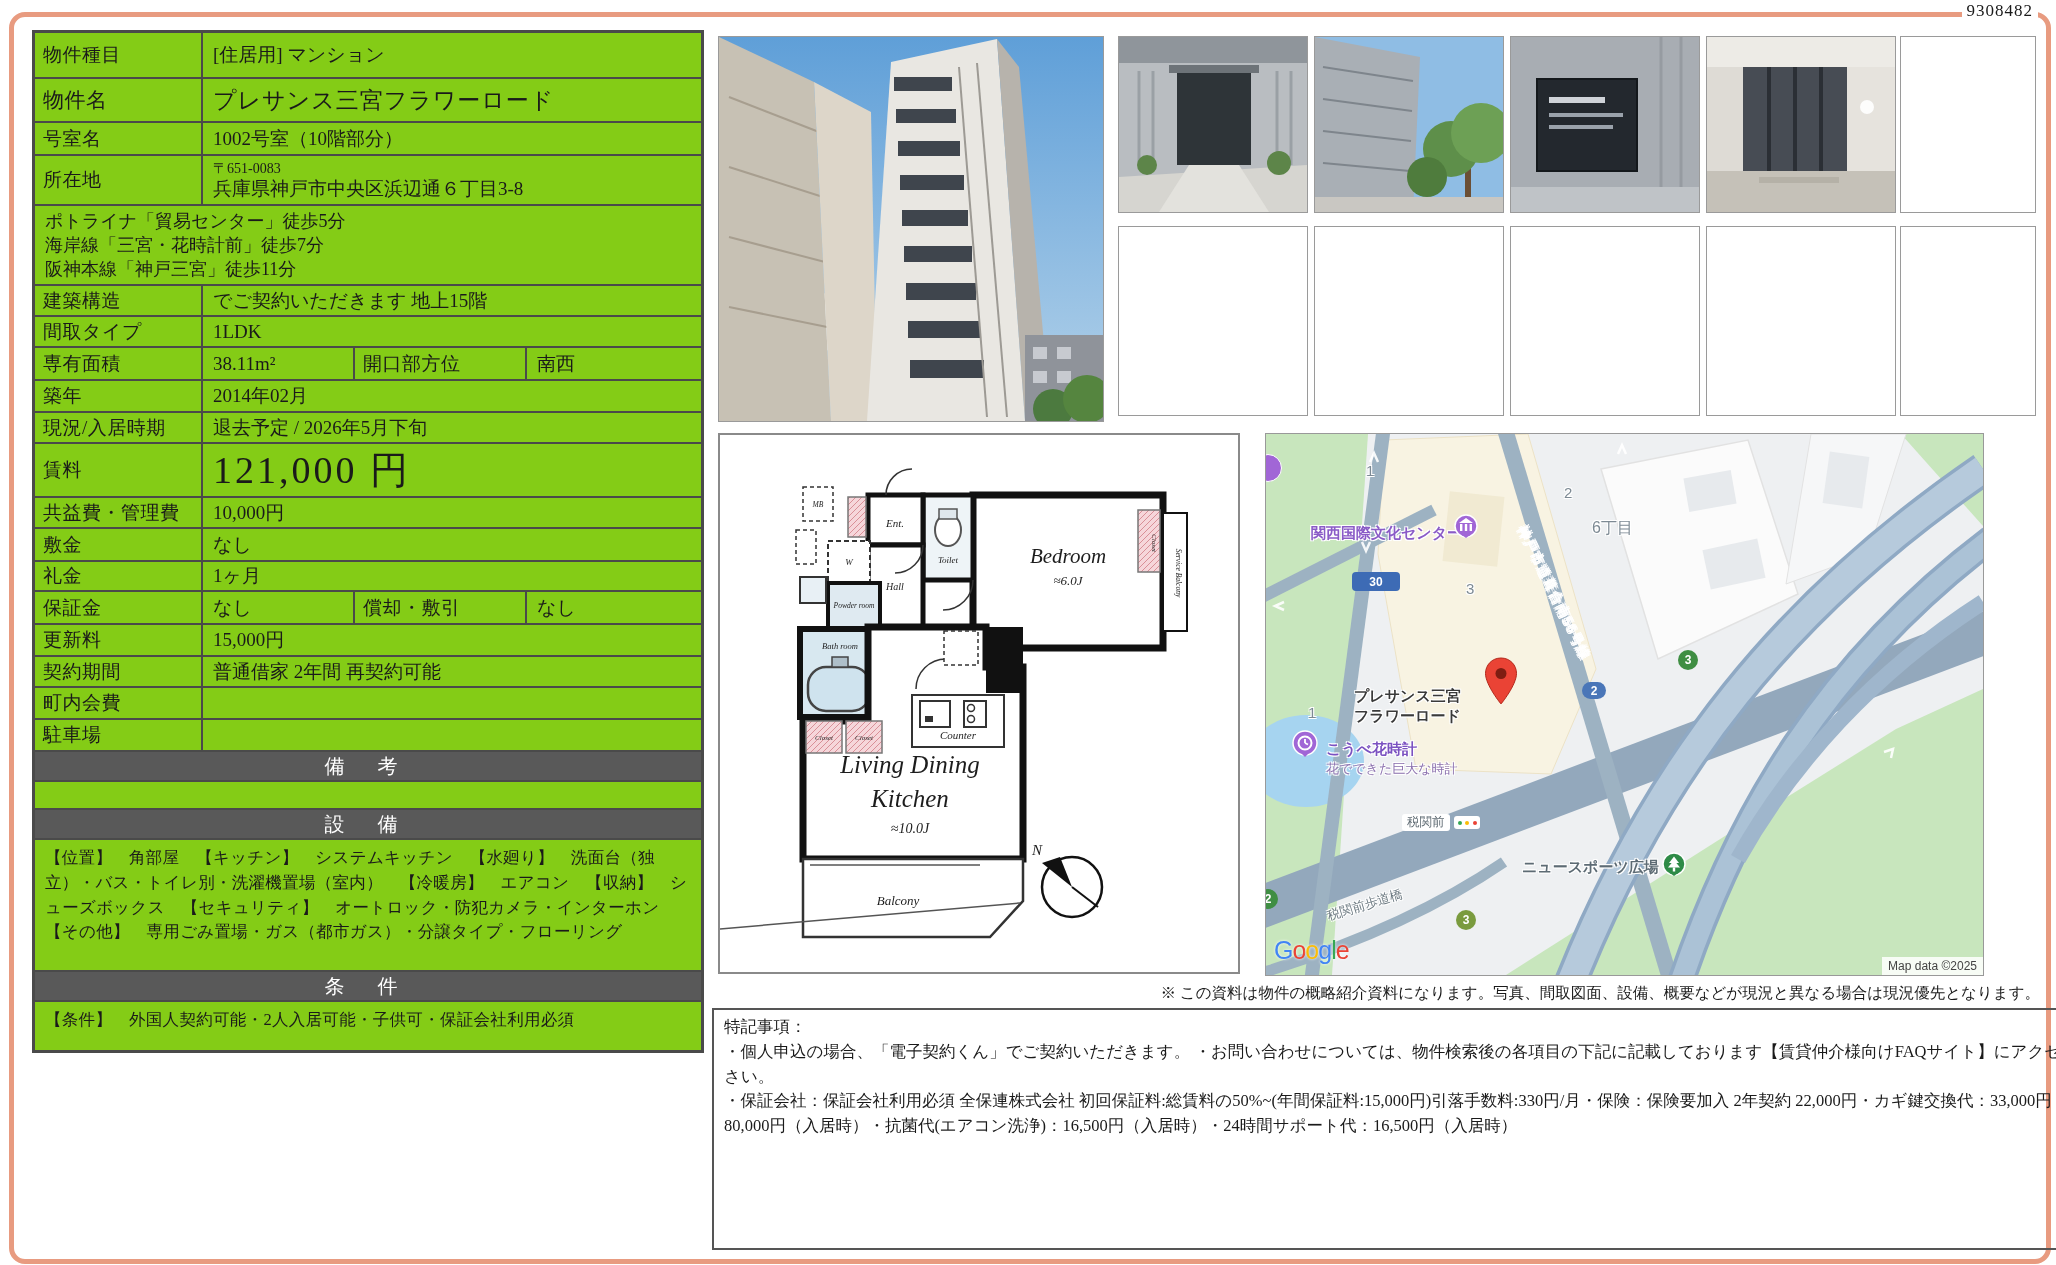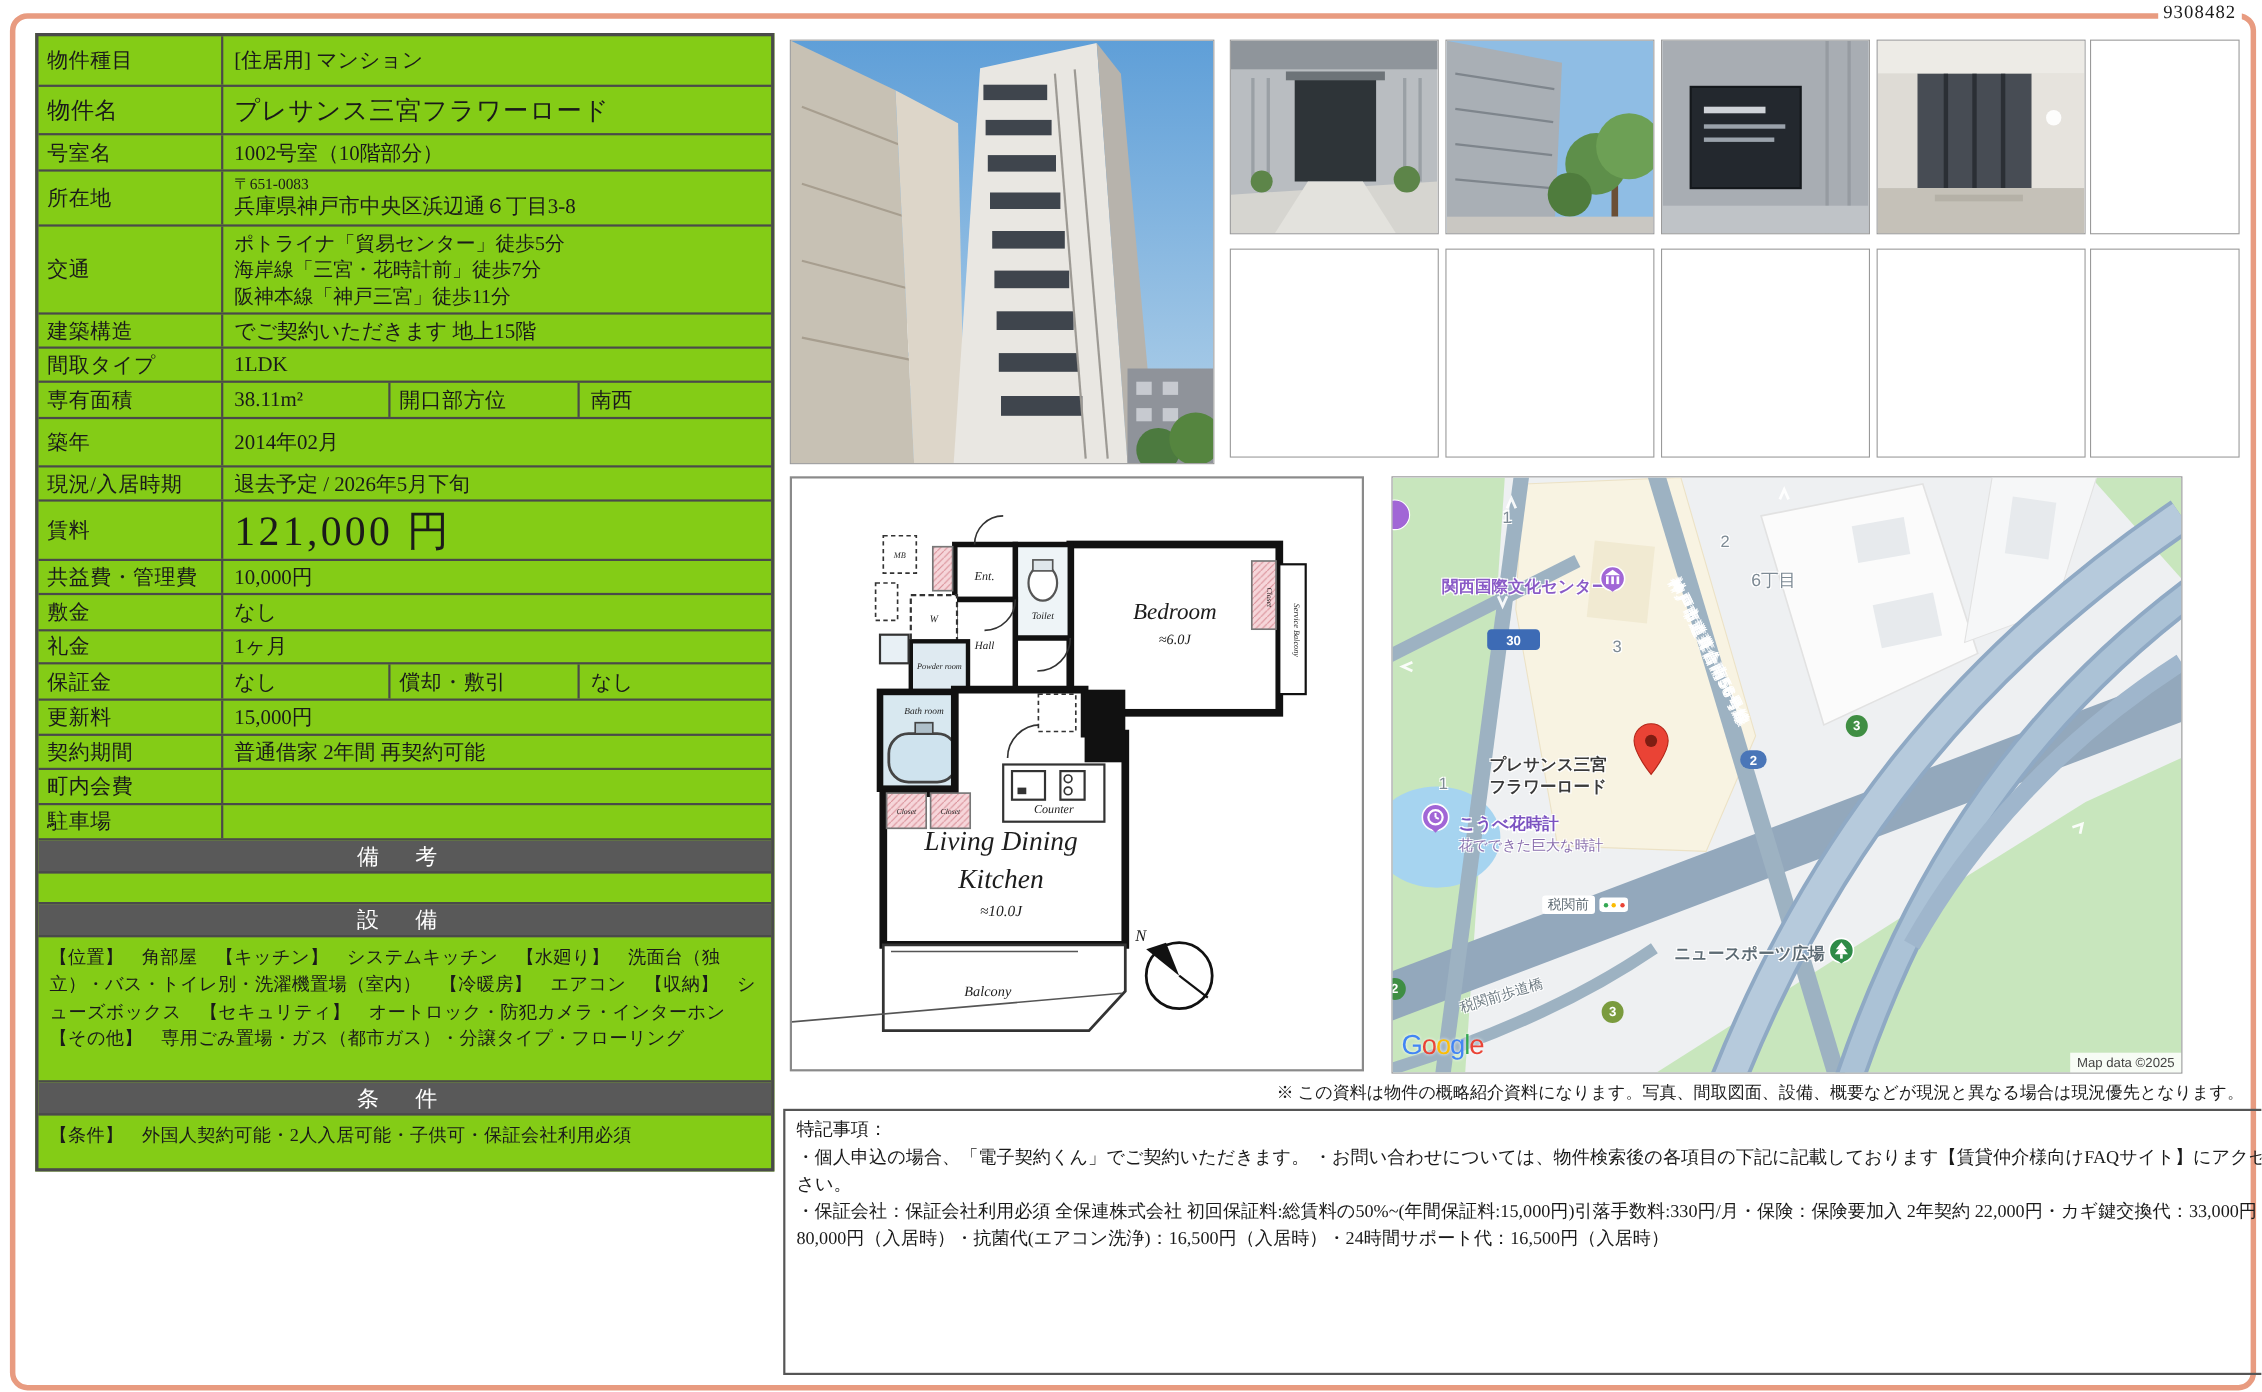--- a/index.html
+++ b/index.html
@@ -84,42 +84,41 @@
       <div class="vc">1002号室（10階部分）</div>
     </div>
     <div class="trow" style="height:50px">
       <div class="lc">所在地</div>
       <div class="vc colcell">
         <span class="small">〒651-0083</span>
         <span>兵庫県神戸市中央区浜辺通６丁目3-8</span>
       </div>
     </div>
     <div class="trow" style="height:80px">
-      <div class="lc">交通</div>
       <div class="vc colcell acc">
         <span>ポトライナ「貿易センター」徒歩5分</span>
         <span>海岸線「三宮・花時計前」徒歩7分</span>
         <span>阪神本線「神戸三宮」徒歩11分</span>
       </div>
     </div>
     <div class="trow" style="height:31px">
       <div class="lc">建築構造</div>
       <div class="vc">でご契約いただきます 地上15階</div>
     </div>
     <div class="trow" style="height:31px">
       <div class="lc">間取タイプ</div>
       <div class="vc">1LDK</div>
     </div>
     <div class="trow" style="height:33px">
       <div class="lc">専有面積</div>
       <div class="vc vcfix">38.11m²</div>
       <div class="lc2">開口部方位</div>
       <div class="vc">南西</div>
     </div>
-    <div class="trow" style="height:44px">
+    <div class="trow" style="height:32px">
       <div class="lc">築年</div>
       <div class="vc">2014年02月</div>
     </div>
     <div class="trow" style="height:31px">
       <div class="lc">現況/入居時期</div>
       <div class="vc">退去予定 / 2026年5月下旬</div>
     </div>
     <div class="trow" style="height:54px">
       <div class="lc">賃料</div>
       <div class="vc rentval">121,000 円</div>

